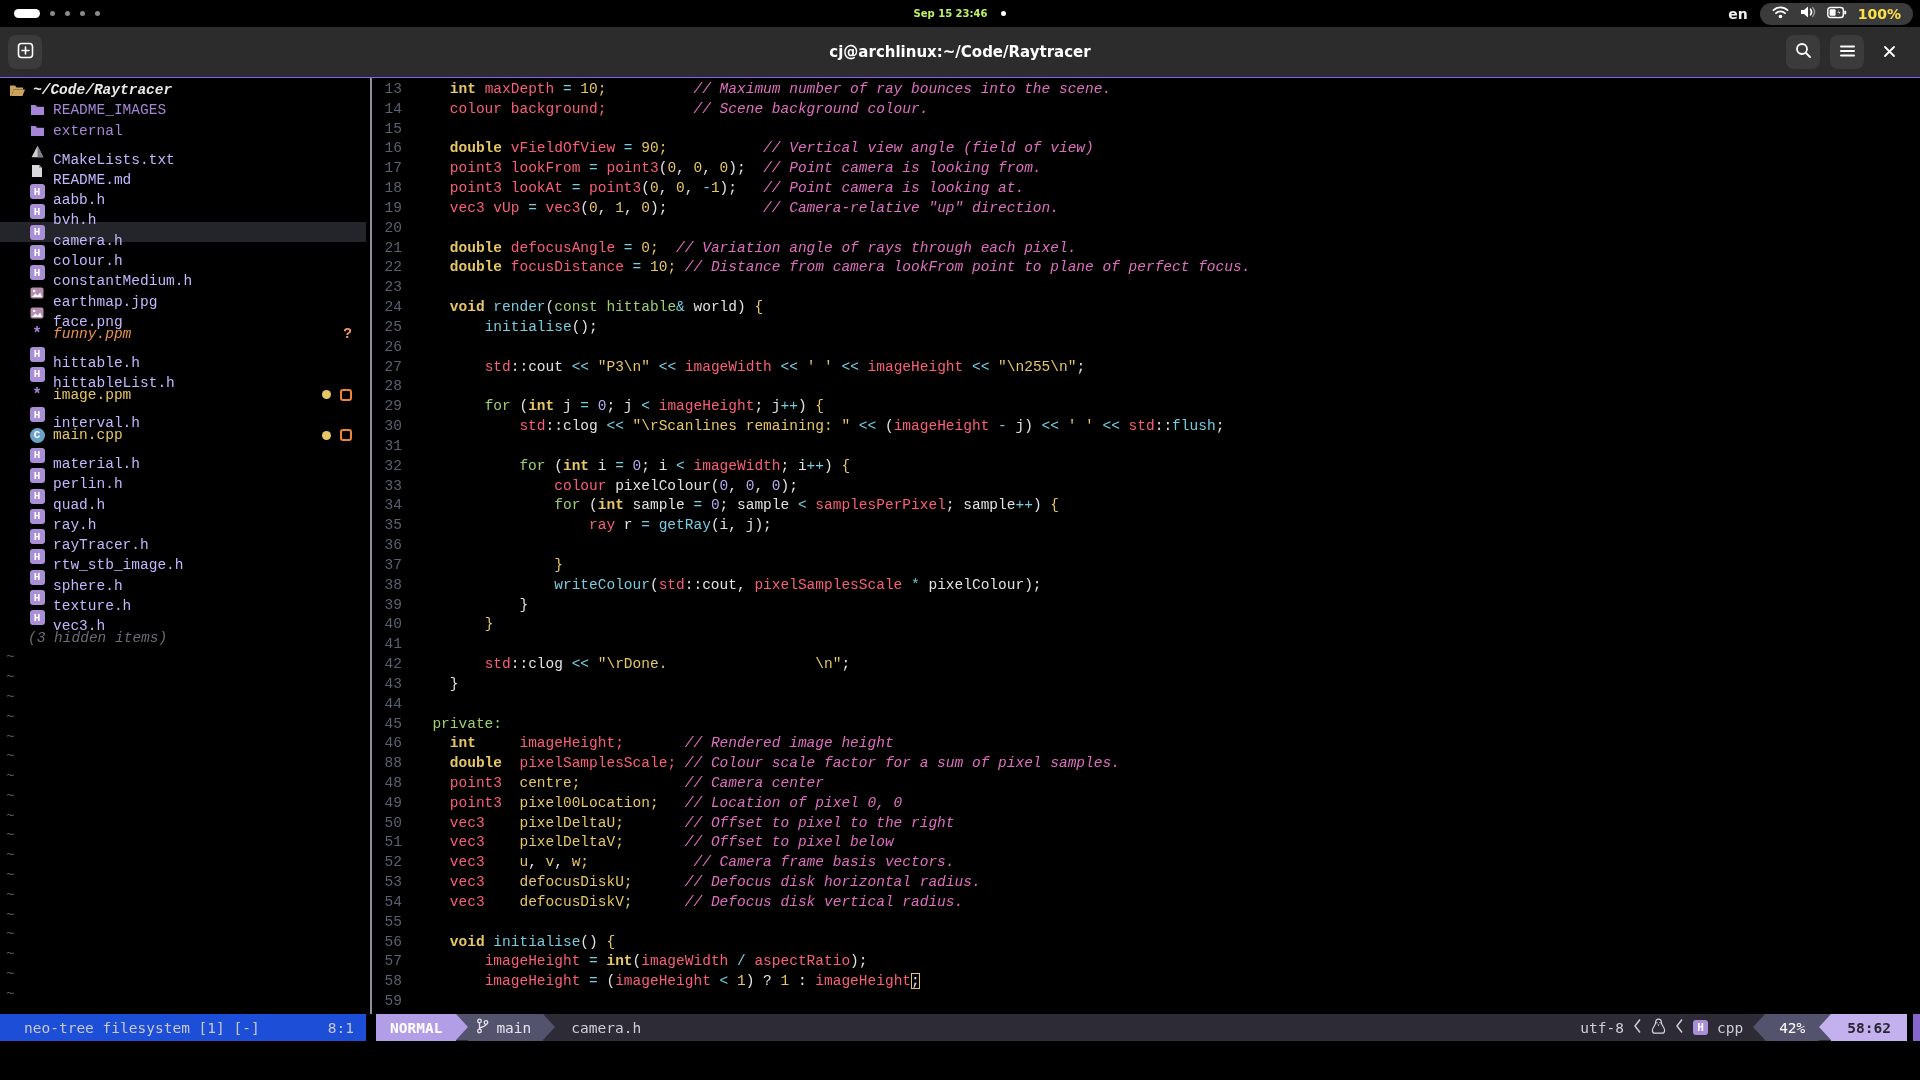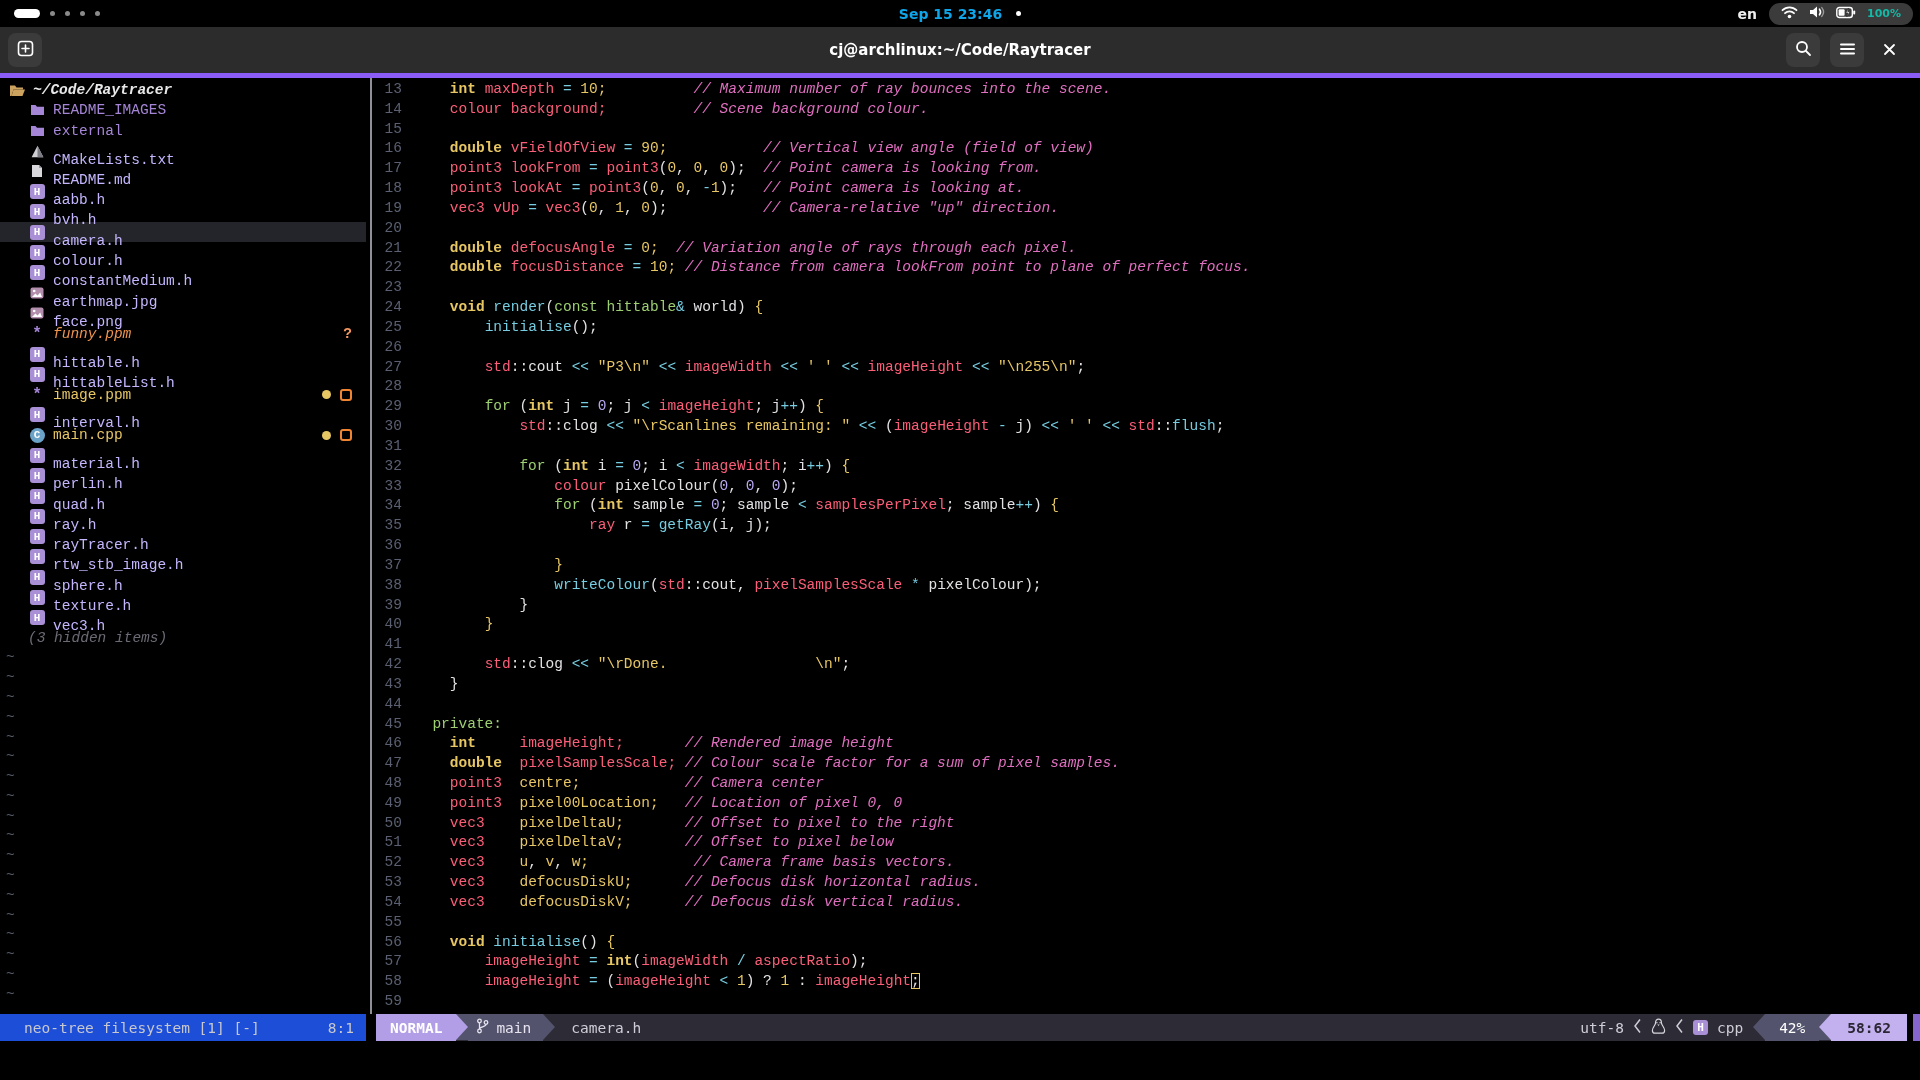--- a/index.html
+++ b/index.html
@@ -8,31 +8,31 @@
   .screen { position:relative; width:1920px; height:1080px; background:#000; }
 
   
   .topbar { position:absolute; left:0; top:0; width:1920px; height:27px; background:#000;
             display:flex; align-items:center; }
   .ws { display:flex; align-items:center; gap:10px; margin-left:14px; }
   .wspill { width:26px; height:9px; border-radius:5px; background:#fff; display:inline-block; }
   .wdot { width:5px; height:5px; border-radius:50%; background:#8a8a8a; display:inline-block; }
   .clockwrap { position:absolute; left:0; right:0; top:0; height:27px; display:flex;
                align-items:center; justify-content:center; gap:14px; pointer-events:none; }
-  .clock { color:#0ea5e9; font-weight:bold; font-size:14px; }
+  .clock { color:#bef264; font-weight:bold; font-size:10px; }
   .notifdot { width:5px; height:5px; border-radius:50%; background:#fff; }
   .sysarea { margin-left:auto; display:flex; align-items:center; gap:12px; padding-right:7px; }
   .kbd { color:#eee; font-size:14px; font-weight:bold; }
   .syspill { display:flex; align-items:center; gap:11px; background:#3b3b3b; border-radius:12px;
              height:22px; padding:0 12px; }
-  .battxt { color:#14b8a6; font-size:11px; font-weight:bold; }
+  .battxt { color:#fde047; font-size:14px; font-weight:bold; }
 
   
   .termheader { position:absolute; left:0; top:27px; width:1920px; height:51px; background:#2c2c2c;
-                border-bottom:5px solid #8b5cf6; display:flex; align-items:center; }
+                border-bottom:1px solid #8b5cf6; display:flex; align-items:center; }
   .hdrbtn { background:#3b3b3b; border:none; border-radius:8px; width:34px; height:34px;
             display:flex; align-items:center; justify-content:center; cursor:pointer; }
   .newtab { margin-left:8px; }
   .termtitle { position:absolute; left:0; right:0; text-align:center; color:#fff;
                font-size:15px; font-weight:bold; pointer-events:none; }
   .hdrbtns { margin-left:auto; display:flex; align-items:center; gap:10px; padding-right:16px; }
   .closex { width:30px; height:30px; display:flex; align-items:center; justify-content:center; }
 
   
   .editor { position:absolute; left:0; top:78px; width:1920px; height:936px; background:#000;
@@ -387,21 +387,21 @@
         </div>
         <div class="cline">
           <span class="lnum">45</span>
           <span class="ltext"><span class="tok-w">  </span><span class="tok-g">private:</span></span>
         </div>
         <div class="cline">
           <span class="lnum">46</span>
           <span class="ltext"><span class="tok-w">    </span><span class="tok-k">int</span><span class="tok-w">     </span><span class="tok-r">imageHeight</span><span class="tok-r">;</span><span class="tok-w">       </span><span class="tok-c">// Rendered image height</span></span>
         </div>
         <div class="cline">
-          <span class="lnum">47</span>
+          <span class="lnum">88</span>
           <span class="ltext"><span class="tok-w">    </span><span class="tok-k">double</span><span class="tok-w">  </span><span class="tok-r">pixelSamplesScale</span><span class="tok-r">;</span><span class="tok-w"> </span><span class="tok-c">// Colour scale factor for a sum of pixel samples.</span></span>
         </div>
         <div class="cline">
           <span class="lnum">48</span>
           <span class="ltext"><span class="tok-w">    </span><span class="tok-r">point3</span><span class="tok-w">  </span><span class="tok-y">centre</span><span class="tok-y">;</span><span class="tok-w">            </span><span class="tok-c">// Camera center</span></span>
         </div>
         <div class="cline">
           <span class="lnum">49</span>
           <span class="ltext"><span class="tok-w">    </span><span class="tok-r">point3</span><span class="tok-w">  </span><span class="tok-y">pixel00Location</span><span class="tok-y">;</span><span class="tok-w">   </span><span class="tok-c">// Location of pixel 0, 0</span></span>
         </div>

